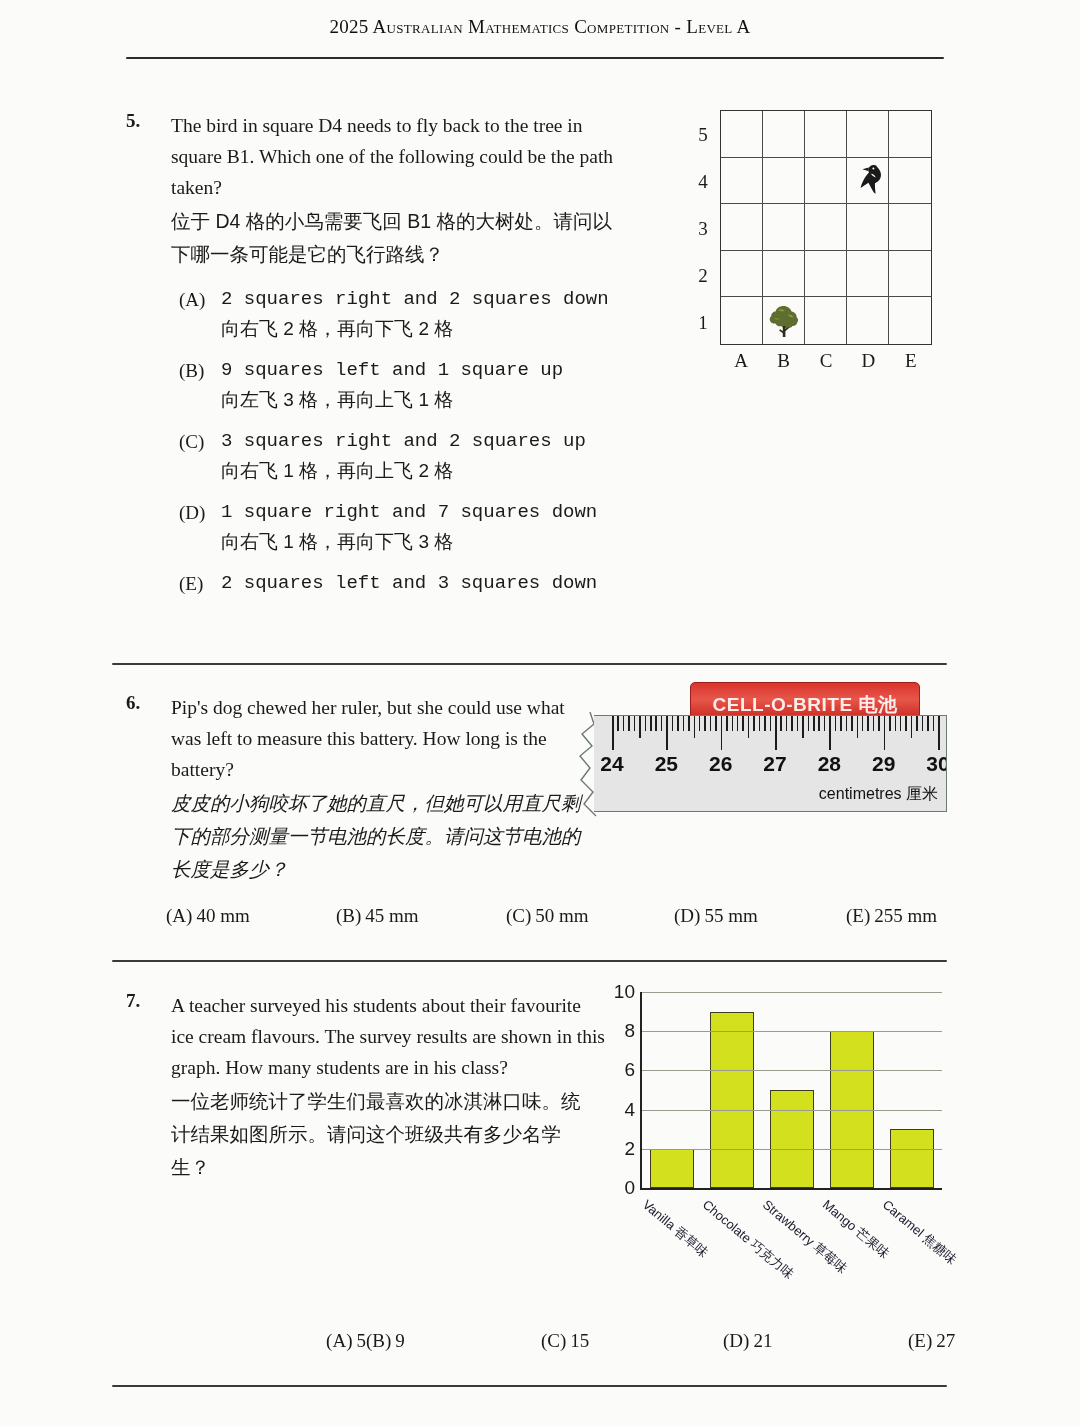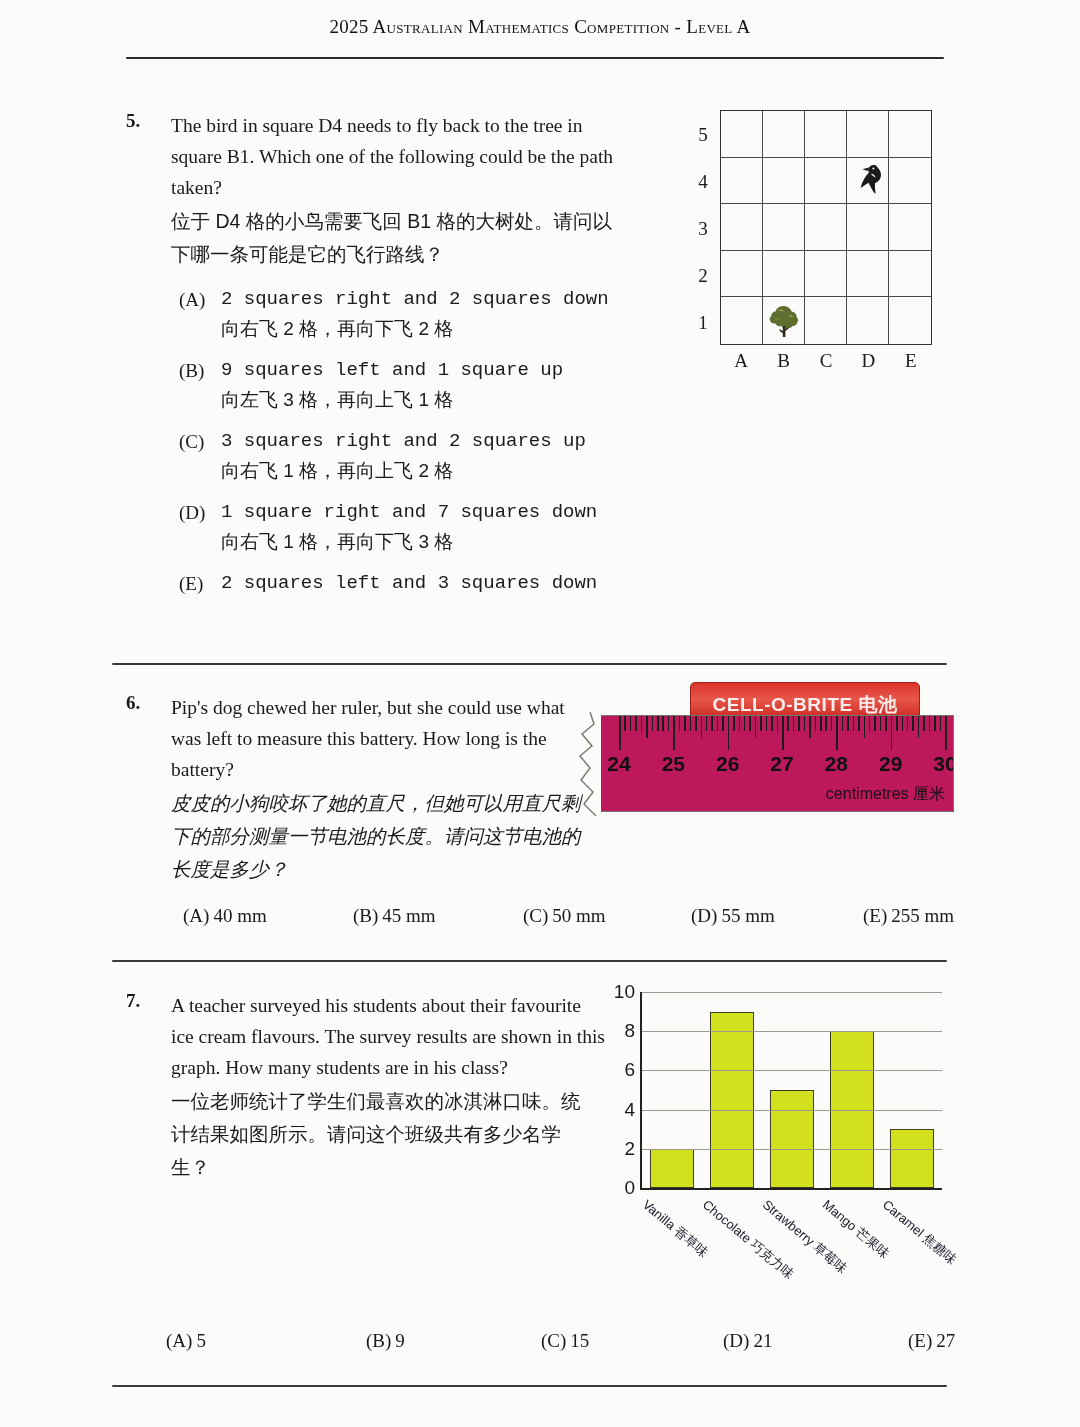--- a/index.html
+++ b/index.html
@@ -197,25 +197,25 @@
     text-align: center;
     color: #ffffff;
     font-size: 19px;
     font-weight: bold;
     letter-spacing: 0.5px;
     font-family: "Liberation Sans", "DejaVu Sans", sans-serif;
     opacity: 0.9;
   }
   .ruler-body {
     position: absolute;
-    left: 23px;
+    left: 16px;
     top: 33px;
     width: 352px;
     height: 95px;
-    background: #be185d;
+    background: #e5e5e5;
     border: 1.4px solid #6d7a6d;
     border-left: none;
     overflow: hidden;
   }
   .ruler-ticks {
     position: absolute;
     left: 0; top: 0;
     width: 100%;
     height: 34px;
   }
@@ -544,21 +544,21 @@
           <div class="rn" style="left: 181px;">27</div>
           <div class="rn" style="left: 235.333px;">28</div>
           <div class="rn" style="left: 289.667px;">29</div>
           <div class="rn" style="left: 344px;">30</div>
         </div>
       <div class="ruler-unit">centimetres 厘米</div>
     </div>
   </div>
 
   <div class="opts-inline" style="top:905px;">
-    <div class="oi" style="width:170px;margin-left:17px;">
+    <div class="oi" style="width:170px;">
       <span class="oi-key">(A)</span><span>40 mm</span>
     </div>
     <div class="oi" style="width:170px;">
       <span class="oi-key">(B)</span><span>45 mm</span>
     </div>
     <div class="oi" style="width:168px;">
       <span class="oi-key">(C)</span><span>50 mm</span>
     </div>
     <div class="oi" style="width:172px;">
       <span class="oi-key">(D)</span><span>55 mm</span>
@@ -602,21 +602,21 @@
     <div class="xlabels" id="chart-xlabels">
         <div class="xlab" style="left: 10px; top: 2px;">Vanilla 香草味</div>
         <div class="xlab" style="left: 70px; top: 2px;">Chocolate 巧克力味</div>
         <div class="xlab" style="left: 130px; top: 2px;">Strawberry 草莓味</div>
         <div class="xlab" style="left: 190px; top: 2px;">Mango 芒果味</div>
         <div class="xlab" style="left: 250px; top: 2px;">Caramel 焦糖味</div>
       </div>
   </div>
 
   <div class="opts-inline" style="top:1330px;">
-    <div class="oi" style="width:200px;">
+    <div class="oi" style="width:200px;text-align:right;">
       <span class="oi-key">(A)</span><span>5</span>
     </div>
     <div class="oi" style="width:175px;">
       <span class="oi-key">(B)</span><span>9</span>
     </div>
     <div class="oi" style="width:182px;">
       <span class="oi-key">(C)</span><span>15</span>
     </div>
     <div class="oi" style="width:185px;">
       <span class="oi-key">(D)</span><span>21</span>

